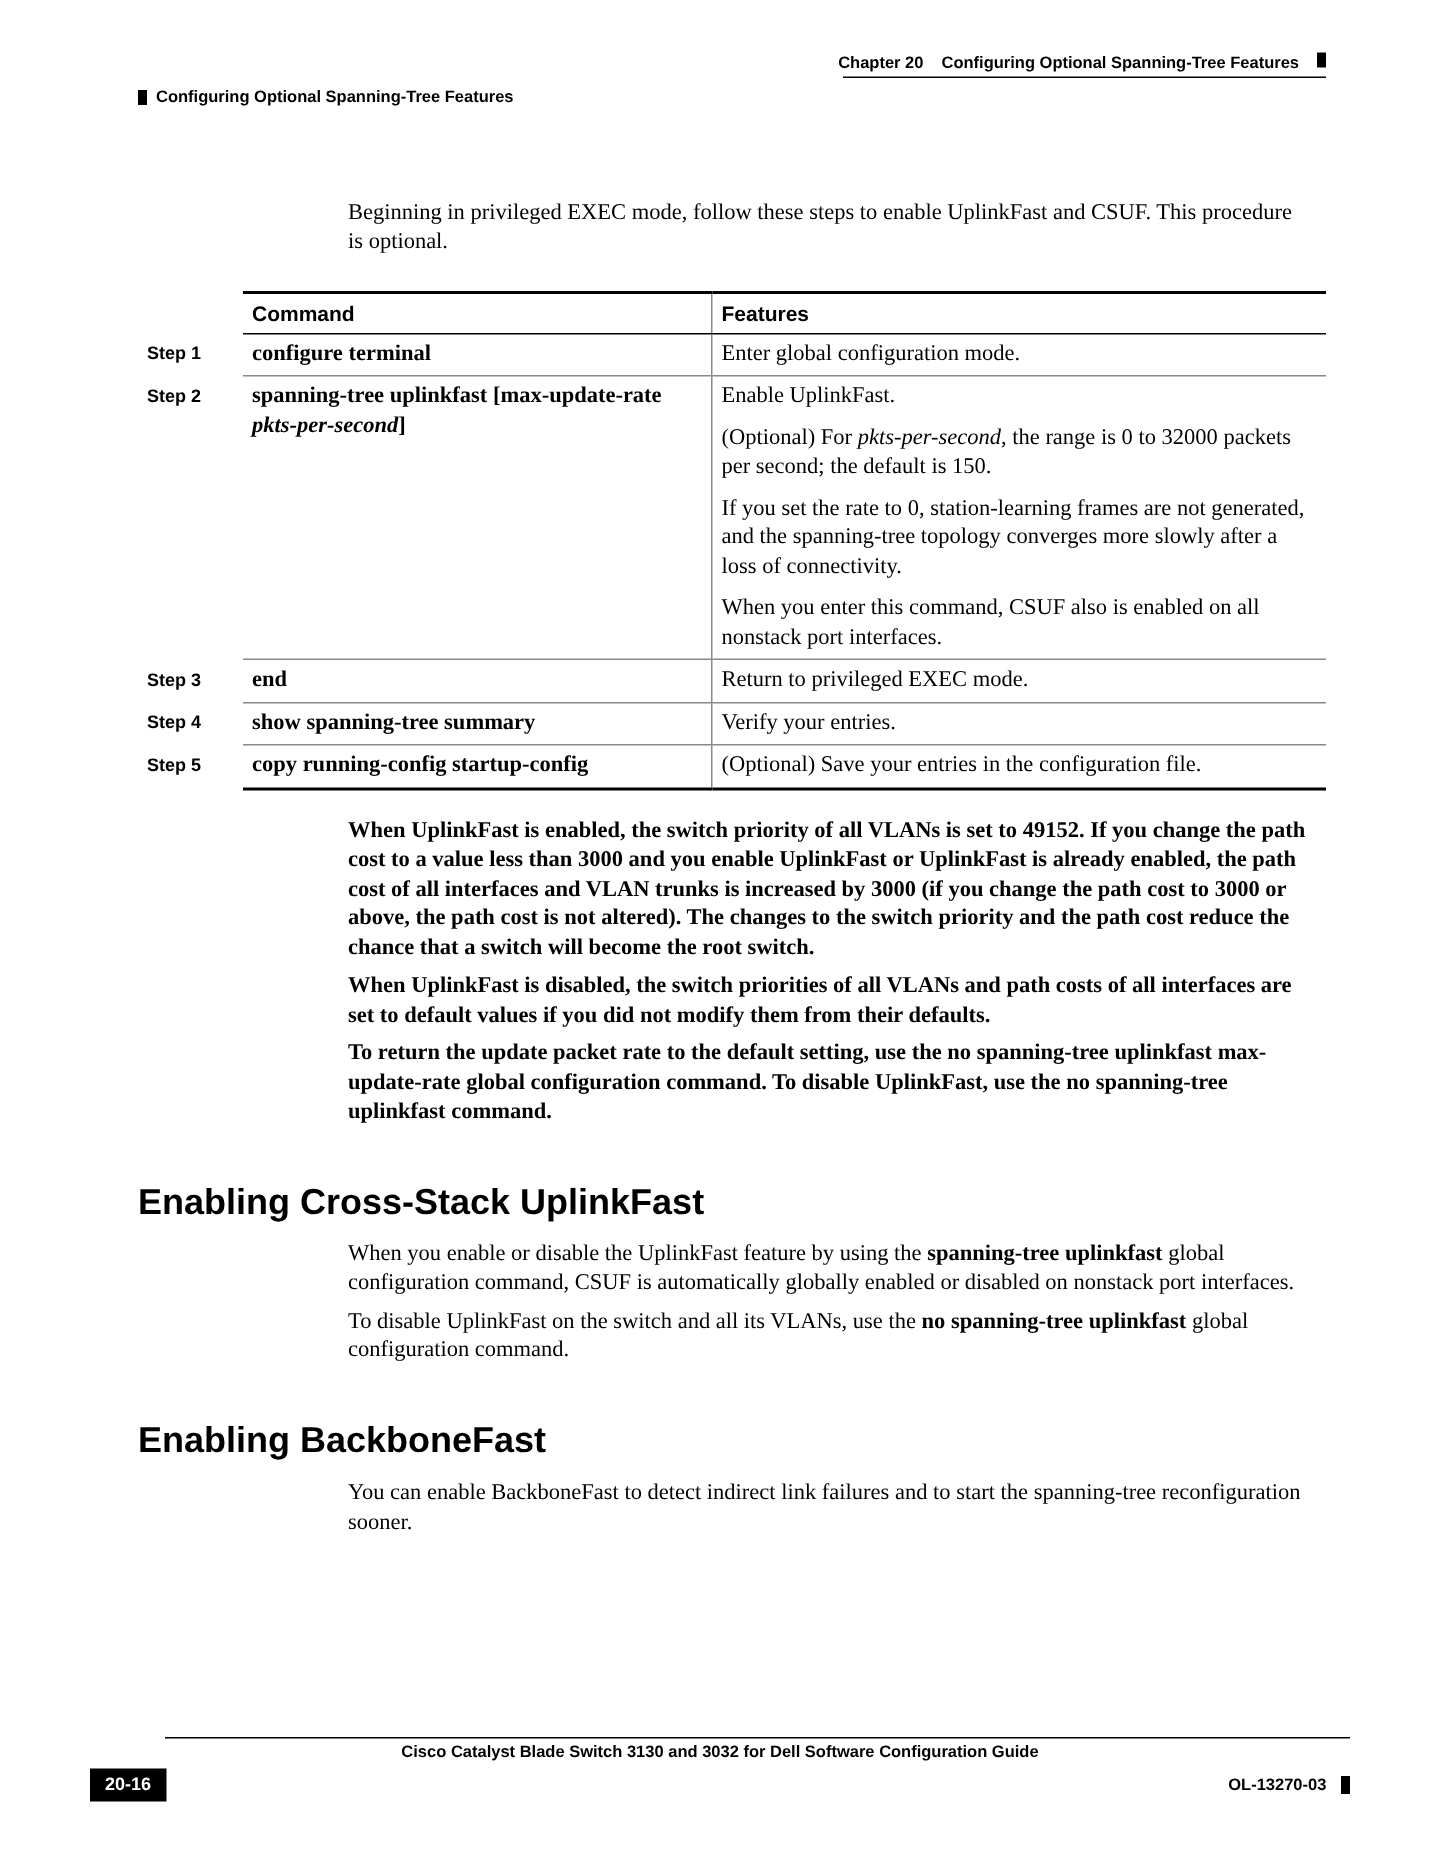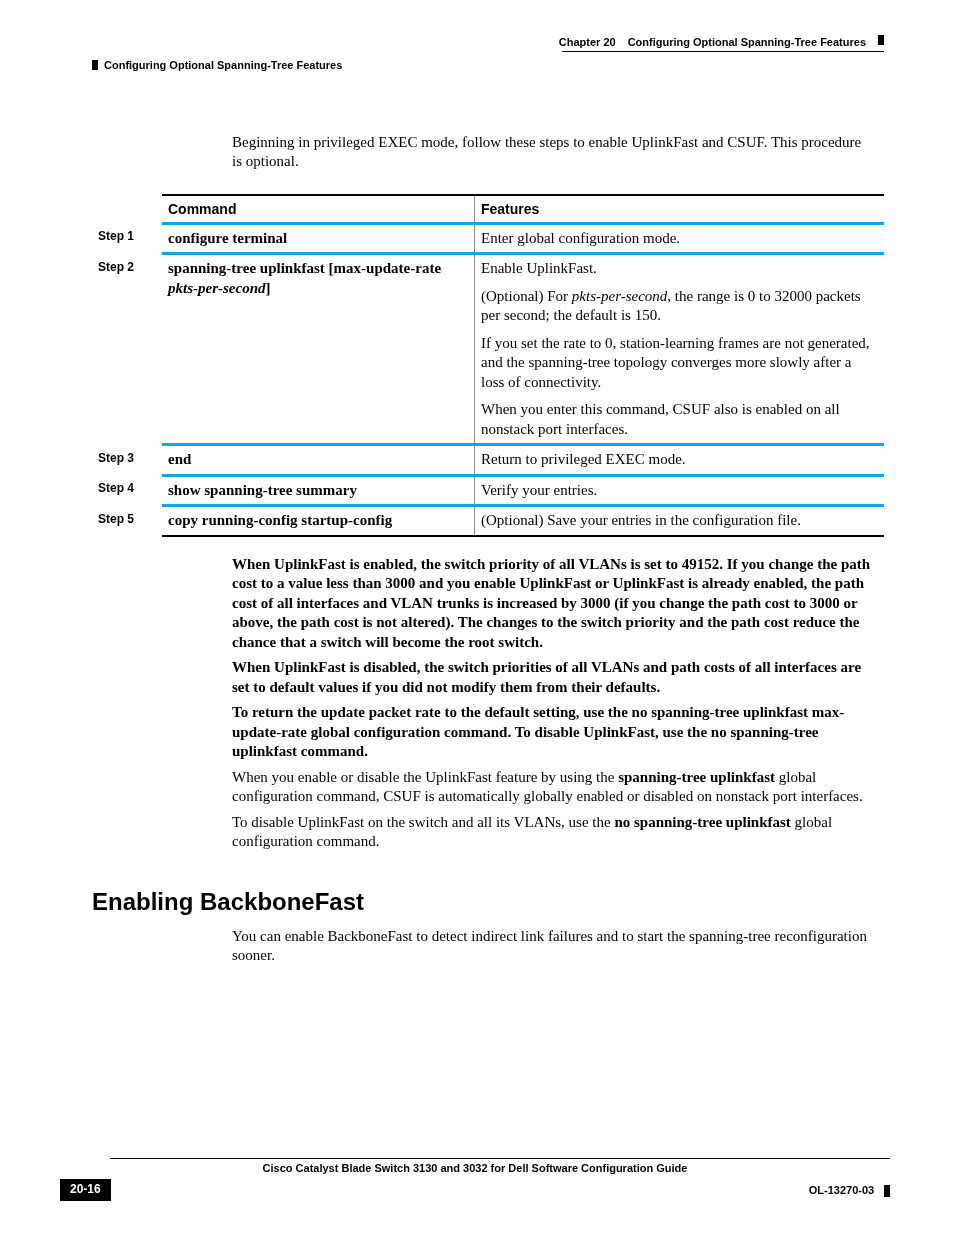--- a/index.html
+++ b/index.html
@@ -65,21 +65,21 @@
   table.steps th {
     font-family: Arial, Helvetica, sans-serif;
     font-weight: bold;
     text-align: left;
     border-top: 2px solid #000;
     border-bottom: 1px solid #000;
     padding: 4px 6px;
     font-size: 14px;
   }
   table.steps td {
-    border-top: 3px solid #0ea5e9;
+    border-top: 1px solid #0ea5e9;
     border-bottom: 1px solid #888;
     padding: 4px 6px;
     vertical-align: top;
   }
   table.steps td.stepcol {
     border: none;
     font-family: Arial, Helvetica, sans-serif;
     font-size: 12px;
     font-weight: bold;
     white-space: nowrap;
@@ -102,21 +102,21 @@
     font-size: 24px;
     margin-top: 34px;
     margin-bottom: 10px;
     margin-left: 0;
   }
   a.doclink { color: #0052a5; text-decoration: none; }
   .footer {
     position: absolute;
     bottom: 34px;
     left: 60px;
-    right: 64px;
+    right: 54px;
   }
   .footer-rule {
     border-top: 1px solid #000;
     margin-bottom: 2px;
     width: calc(100% - 50px);
     margin-left: 50px;
   }
   .footer-title {
     font-family: Arial, Helvetica, sans-serif;
     font-size: 11px;
@@ -225,20 +225,21 @@
   </table>
 
   <div class="content-block" style="margin-top:18px;font-weight:bold;">
     <p>When UplinkFast is enabled, the switch priority of all VLANs is set to 49152. If you change the path cost to a value less than 3000 and you enable UplinkFast or UplinkFast is already enabled, the path cost of all interfaces and VLAN trunks is increased by 3000 (if you change the path cost to 3000 or above, the path cost is not altered). The changes to the switch priority and the path cost reduce the chance that a switch will become the root switch.</p>
     <p>When UplinkFast is disabled, the switch priorities of all VLANs and path costs of all interfaces are set to default values if you did not modify them from their defaults.</p>
     <p>
       <span>To return the update packet rate to the default setting, use the </span><b>no spanning-tree uplinkfast max-update-rate</b><span> global configuration command. To disable UplinkFast, use the </span><b>no spanning-tree uplinkfast</b><span> command.</span>
     </p>
   </div>
 
+  <h2 class="section">Enabling Cross-Stack UplinkFast</h2>
   <div class="content-block">
     <p>
       <span>When you enable or disable the UplinkFast feature by using the </span><b>spanning-tree uplinkfast</b><span> global configuration command, CSUF is automatically globally enabled or disabled on nonstack port interfaces.</span>
     </p>
     <p>
       <span>To disable UplinkFast on the switch and all its VLANs, use the </span><b>no spanning-tree uplinkfast</b><span> global configuration command.</span>
     </p>
   </div>
 
   <h2 class="section">Enabling BackboneFast</h2>

